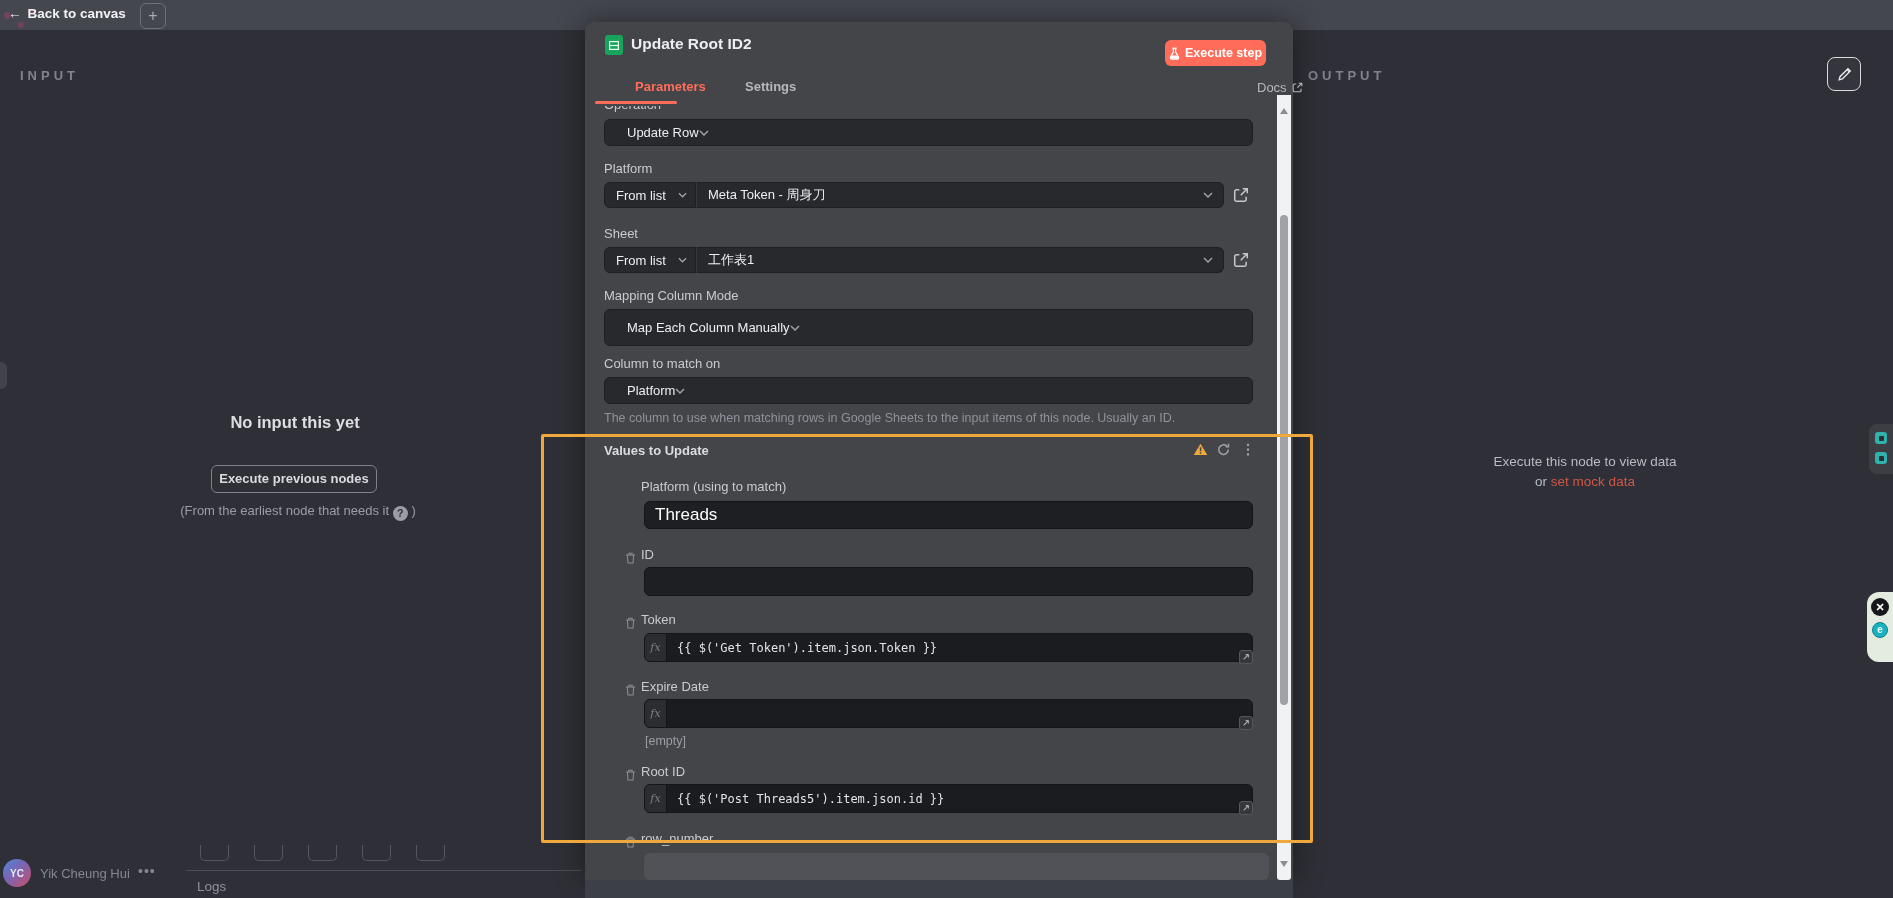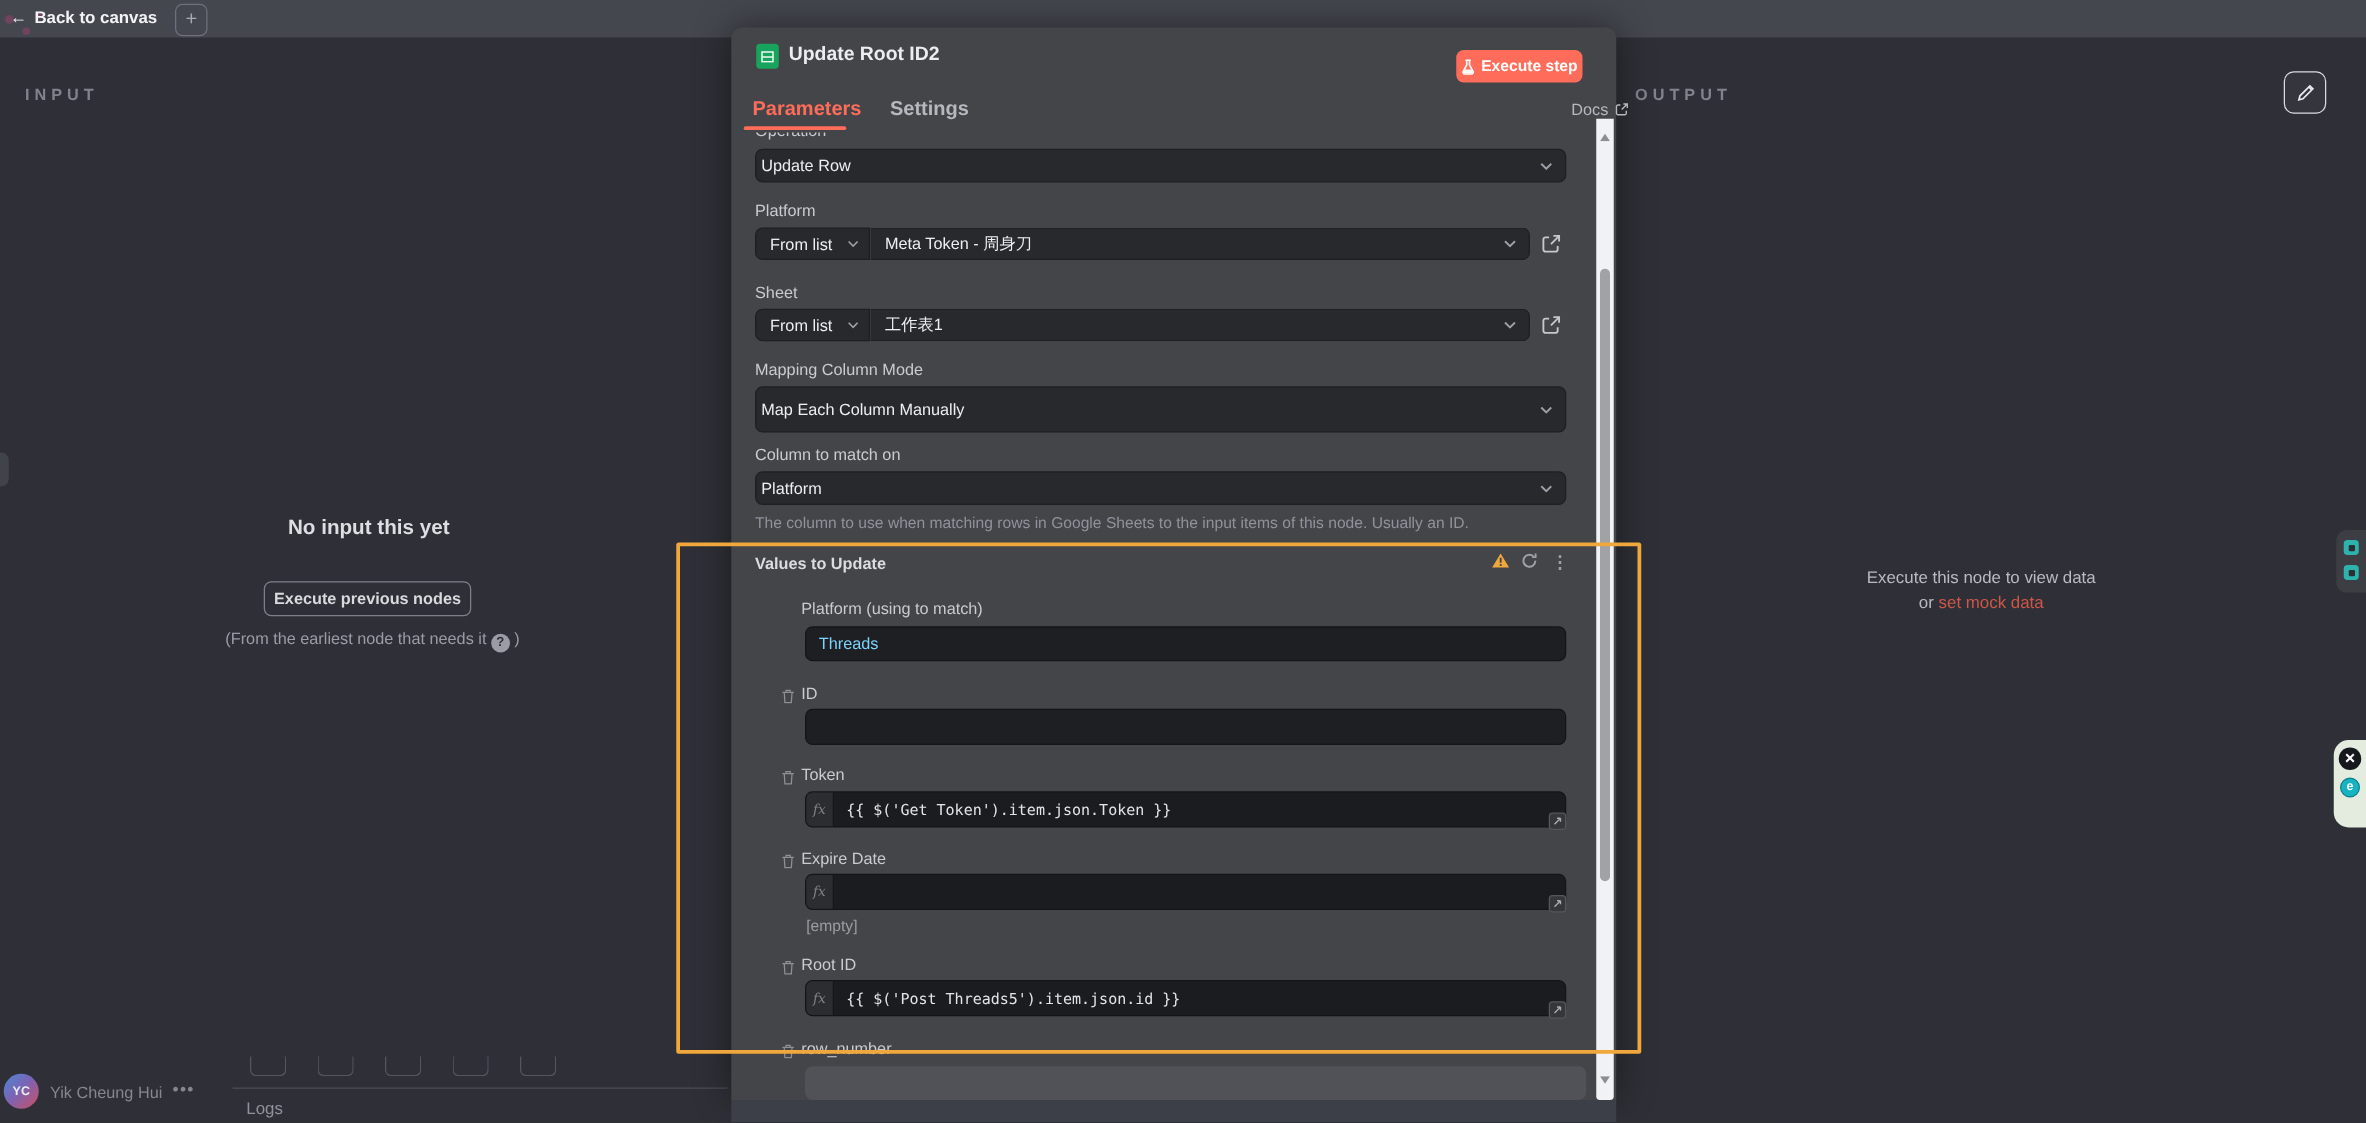--- a/index.html
+++ b/index.html
@@ -33,39 +33,39 @@
 
   
   .pane { left:585px; top:22px; width:708px; height:858px; background:#434549; border-radius:9px 9px 0 0;
           box-shadow:0 0 30px rgba(0,0,0,.45); z-index:2; }
   .pane .abs { position:absolute; }
   .node-title { left:46px; top:13px; color:#ecedf0; font-size:15.5px; font-weight:bold; }
   .sheet-ico { left:20px; top:13px; width:18px; height:20px; background:#18a45c; border-radius:3px; }
   .sheet-ico svg { position:absolute; left:4px; top:6px; }
   .exec-step { left:580px; top:18px; width:101px; height:26px; background:#ff6d5a; border:none; border-radius:6px;
                color:#fff; font-size:12.5px; font-weight:bold; cursor:pointer; display:flex; align-items:center; justify-content:center; gap:5px; }
-  .tab { top:57px; font-size:16px; font-weight:bold; cursor:pointer; }
+  .tab { top:57px; font-size:13px; font-weight:bold; cursor:pointer;margin-left:33px; }
   .tab.active { color:#ff6d5a; }
   .tab.idle { color:#b6b8bf; }
   .tab-underline { left:10px; top:79px; width:82px; height:3px; background:#ff6d5a; border-radius:2px; }
   .docs { left:672px; top:58px; color:#b6b8bf; font-size:13px; cursor:pointer; display:flex; gap:5px; align-items:center; }
 
   .clip-label { left:19px; top:84px; width:200px; height:6px; overflow:hidden; }
   .clip-label span { display:block; margin-top:-9px; color:#c9cbd0; font-size:13px; }
 
   .f-label { color:#c9cbd0; font-size:13px; }
   .select, .ifield { background:#28292d; border:1px solid #1e1f22; border-radius:6px; color:#eceef1; font-size:13px; }
-  .select { display:flex; align-items:center; justify-content:space-between; padding:0 10px 0 4px; cursor:pointer; }
+  .select { display:flex; align-items:center; padding:0 10px 0 22px; cursor:pointer; }
   .rl-mode { display:flex; align-items:center; justify-content:space-between; padding:0 8px 0 11px;
              background:#28292d; border:1px solid #1e1f22; border-radius:6px 0 0 6px; color:#eceef1; font-size:13px; cursor:pointer; }
   .rl-val  { display:flex; align-items:center; justify-content:space-between; padding:0 10px 0 11px;
              background:#28292d; border:1px solid #1e1f22; border-left:1px solid #37383c; border-radius:0 6px 6px 0; color:#eceef1; font-size:13px; cursor:pointer; }
   .helper { color:#8f929b; font-size:12.5px; }
   .sec-title { color:#dadce0; font-size:13px; font-weight:bold; }
-  .dark-input { background:#1e1f22; border:1px solid #141518; border-radius:6px; color:#7dd3fc; font-size:13px; padding:0 10px; }
+  .dark-input { background:#1e1f22; border:1px solid #141518; border-radius:6px; color:#ffffff; font-size:17px; padding:0 10px; }
   .expr { display:flex; background:#1b1c1f; border:1px solid #141518; border-radius:6px; overflow:visible; }
   .fx { width:22px; background:#2c2d31; border-right:1px solid #141518; border-radius:5px 0 0 5px; color:#7e8188;
         font-size:11px; font-style:italic; font-family:"DejaVu Serif", serif; display:flex; align-items:center; justify-content:center; }
   .expr-text { flex:1; display:flex; align-items:center; padding-left:10px; color:#e2e4e7;
                font-family:"DejaVu Sans Mono", monospace; font-size:12px; white-space:pre; overflow:hidden; }
   .expand { position:absolute; right:-1px; bottom:-3px; width:14px; height:14px; background:#35373b; border:1px solid #55575e; border-radius:3px;
             display:flex; align-items:center; justify-content:center; cursor:pointer; }
   .trash { cursor:pointer; }
   .empty-note { color:#9b9da5; font-size:12.5px; }
   .partial-input { background:#515257; border-radius:6px; }

